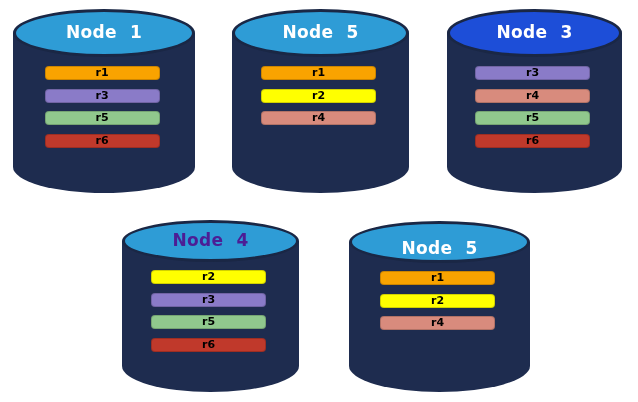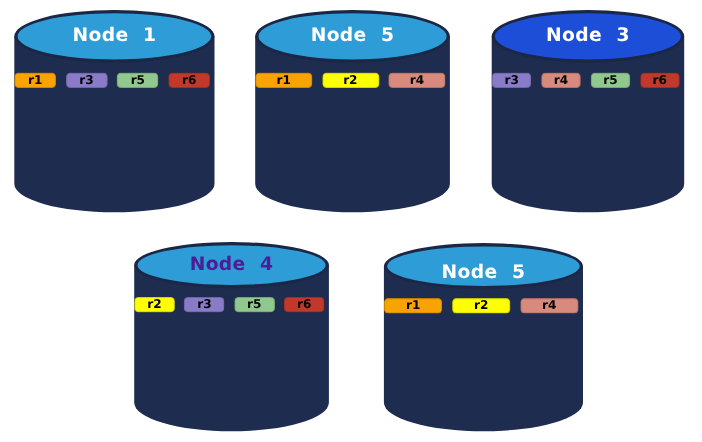--- a/index.html
+++ b/index.html
@@ -36,21 +36,21 @@
     font-size: 17px;
     word-spacing: 7px;
     letter-spacing: 0.3px;
     text-align: center;
     padding-bottom: 2px;
   }
   .bars {
     position: absolute;
     left: 0; right: 4px;
     display: flex;
-    flex-direction: row;
+    flex-direction: column;
     align-items: center;
     gap: 8.5px;
   }
   .bar {
     width: 115px; height: 14px;
     box-sizing: border-box;
     border: 1px solid rgba(0,0,0,0.18);
     border-radius: 4px;
     display: flex;
     align-items: center;

